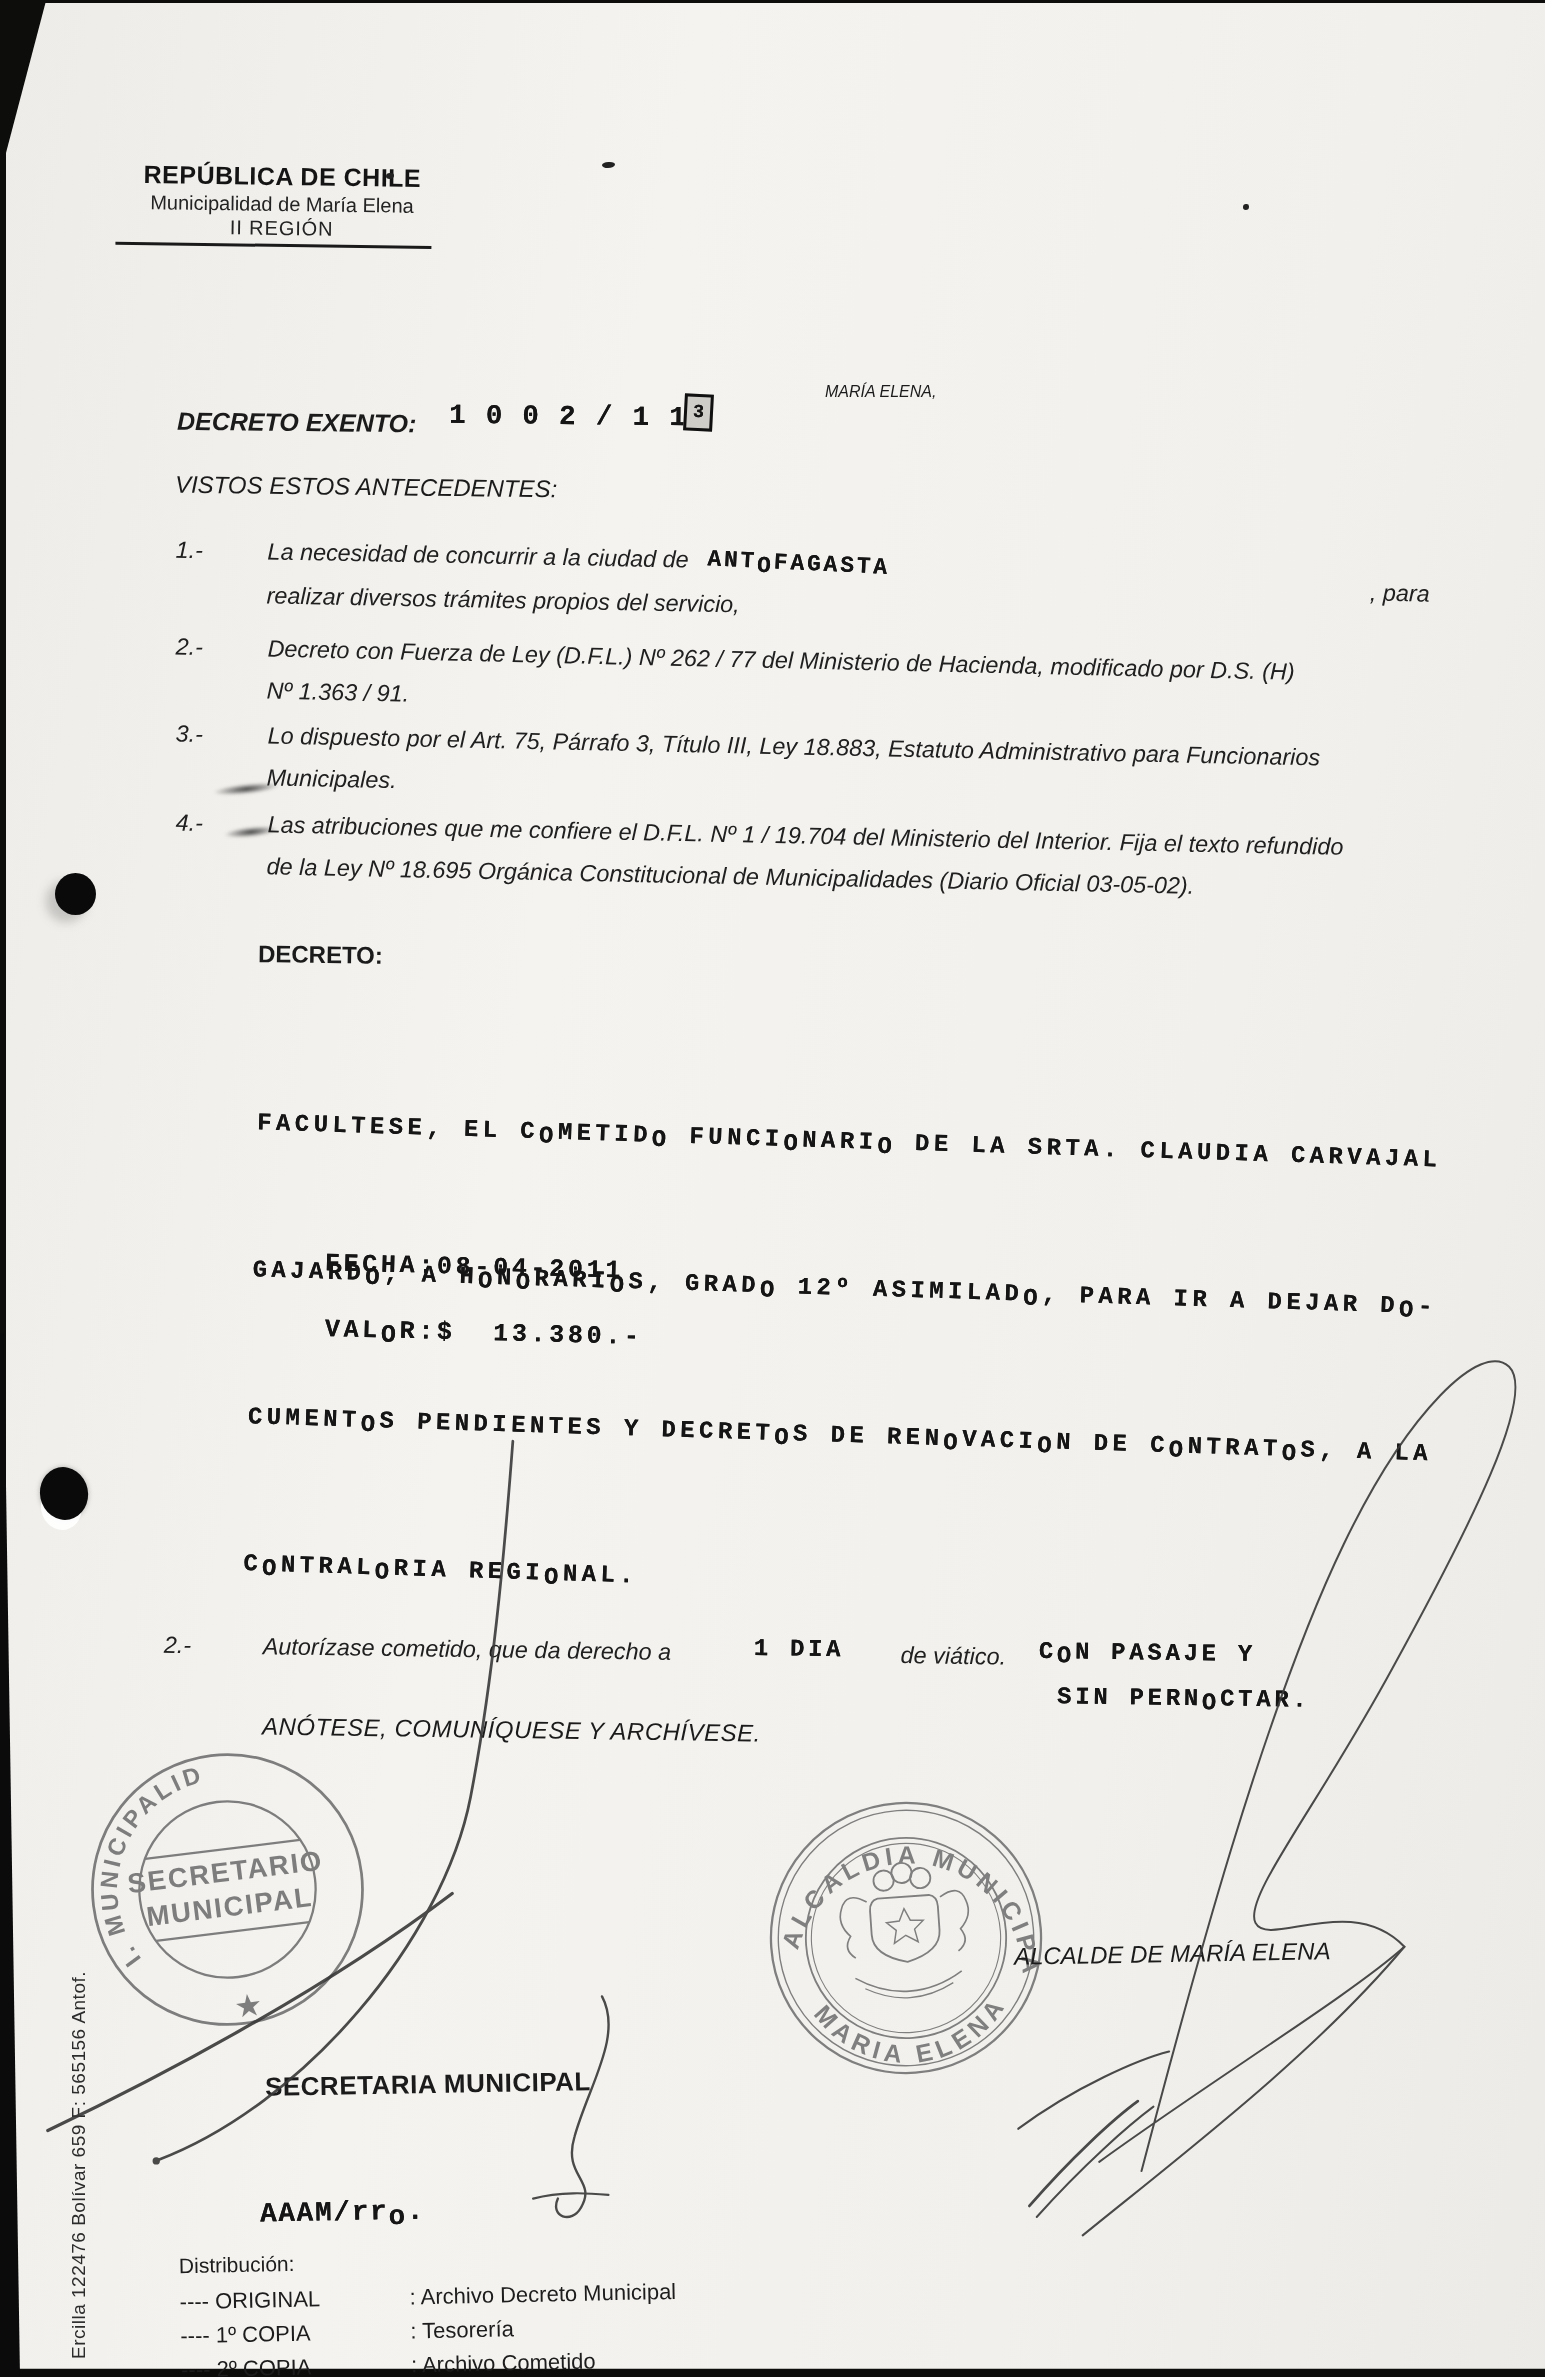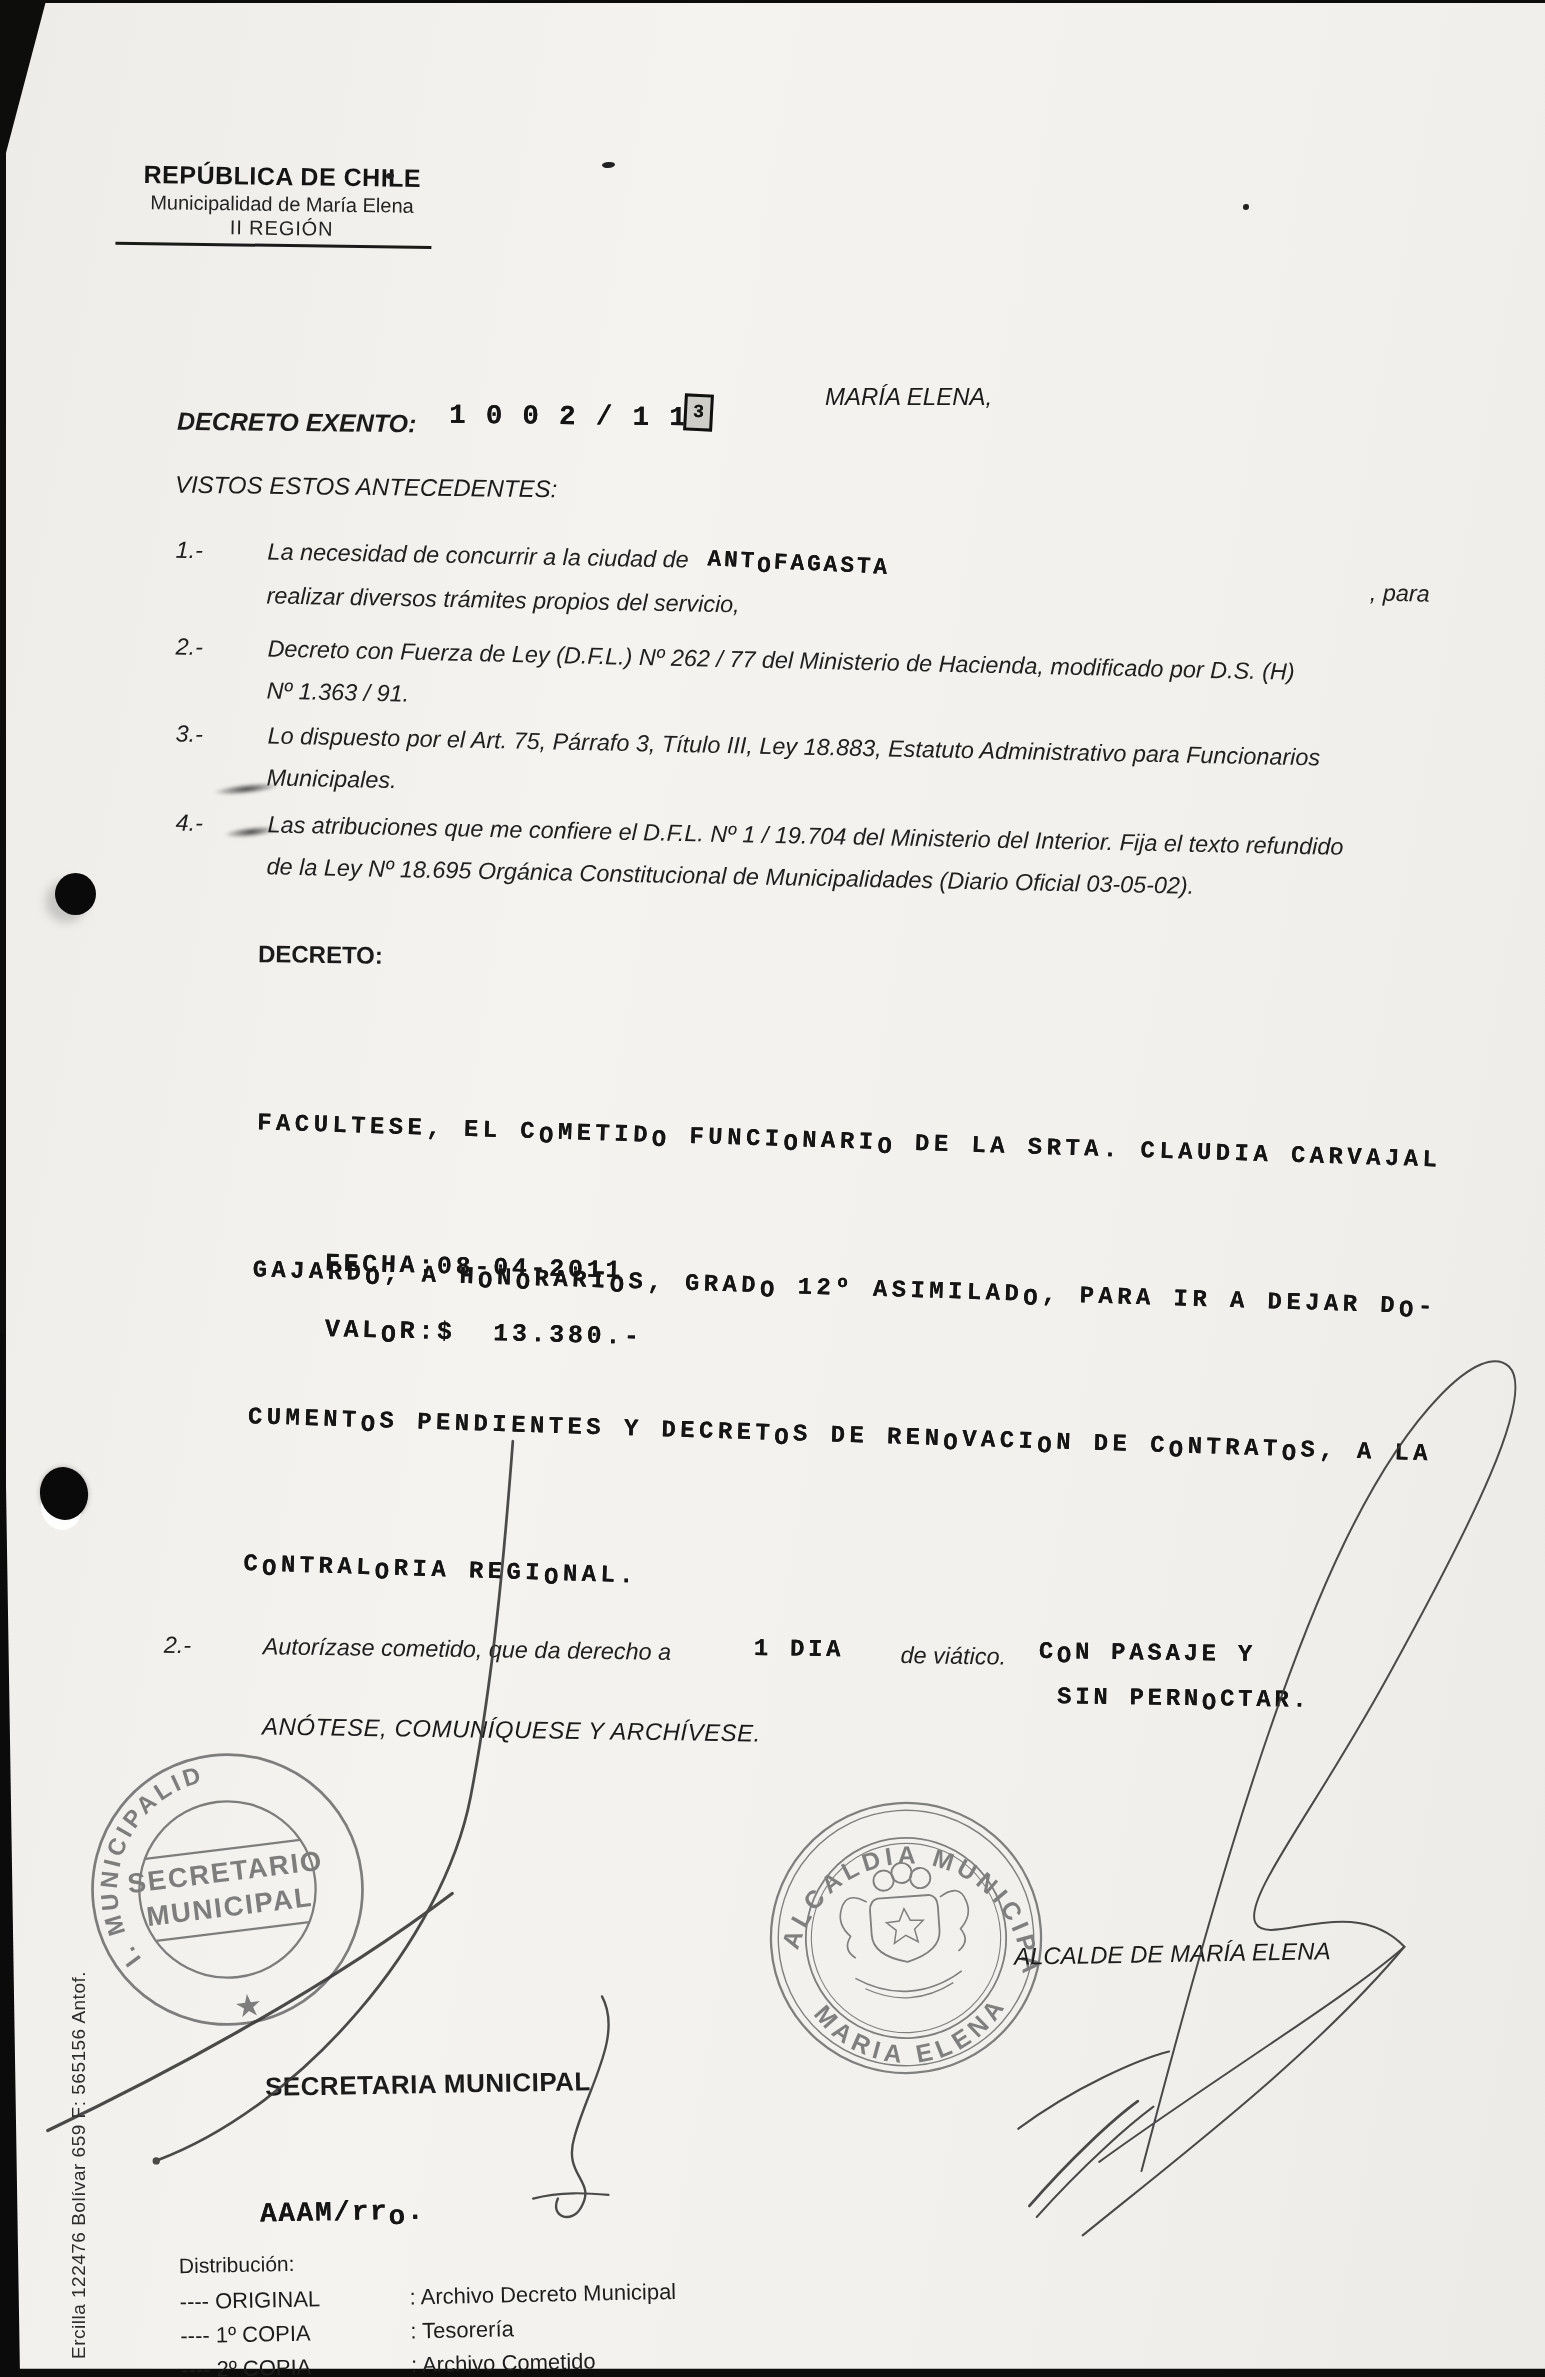--- a/index.html
+++ b/index.html
@@ -18,21 +18,21 @@
   .hdr{left:120px;top:162px;width:324px;text-align:center;transform:rotate(0.8deg);}
   .hdr .l1{font-size:25px;font-weight:bold;letter-spacing:0.5px;color:#141414;}
   .hdr .l2{font-size:20px;margin-top:1.8px;color:#232323;}
   .hdr .l3{font-size:20px;letter-spacing:0.9px;margin-top:0.9px;color:#232323;}
   .hdr .rule{height:2.8px;background:#1a1a1a;margin-top:4.6px;margin-left:-3.7px;width:316px;}
   
   .dlabel{left:177px;top:408px;font-size:25px;font-weight:bold;font-style:italic;transform:rotate(0.6deg);}
   .dnum{left:449px;top:401px;font-size:27.6px;letter-spacing:1.8px;transform:rotate(0.6deg);}
   .nbox{left:684px;top:394px;width:23px;height:31px;border:3.7px solid #101010;background:#cfcdc8;
         display:flex;align-items:center;justify-content:center;font-size:18.4px;transform:rotate(3deg);}
-  .city{left:825px;top:383px;font-size:24px;font-style:italic;}
+  .city{left:825px;top:383px;font-size:16px;font-style:italic;}
   .vistos{left:175px;top:473px;font-size:24px;font-style:italic;transform:rotate(0.7deg);}
   
   .row{font-size:23.4px;font-style:italic;line-height:42px;color:#202020;}
   .row .num{position:absolute;left:0;top:0;}
   .row .body{margin-left:92px;}
   .typed-inline{font-style:normal;font-size:23px;letter-spacing:2.8px;margin-left:18.4px;
                 display:inline-block;transform:rotate(1.6deg);}
   
   .typedblk{left:250px;top:1019px;width:1195px;font-size:24px;letter-spacing:4.4px;
             line-height:49px;transform:rotate(1.8deg);white-space:pre;}

